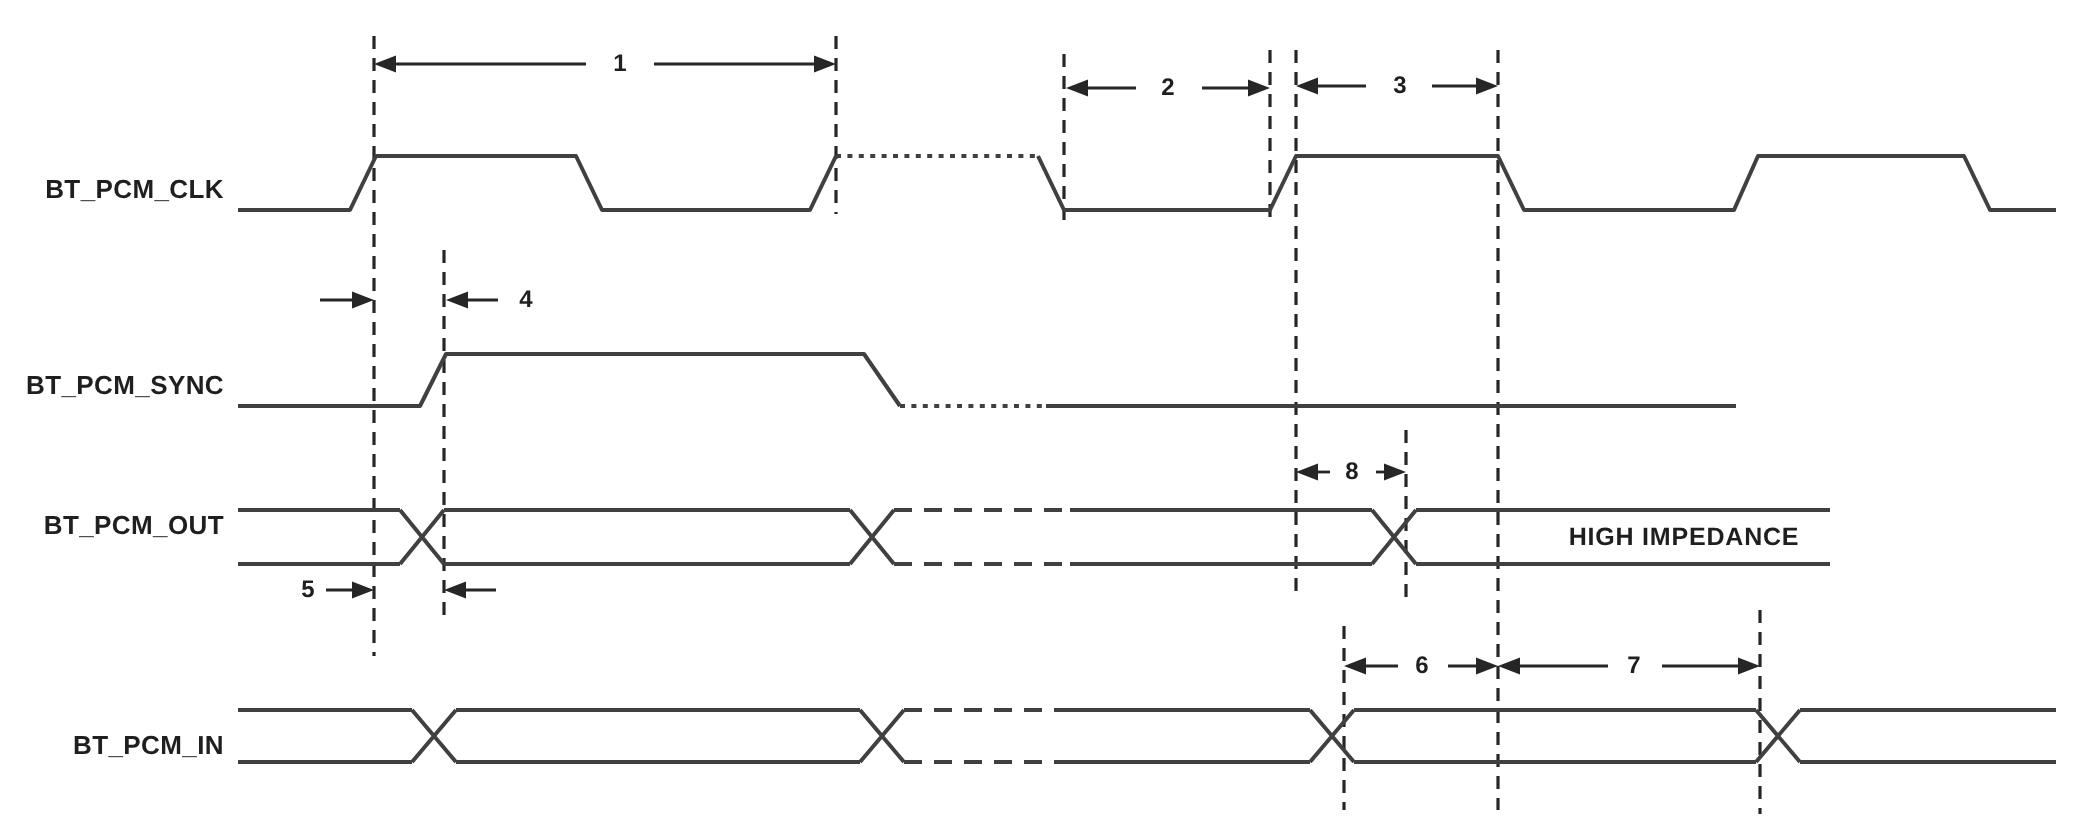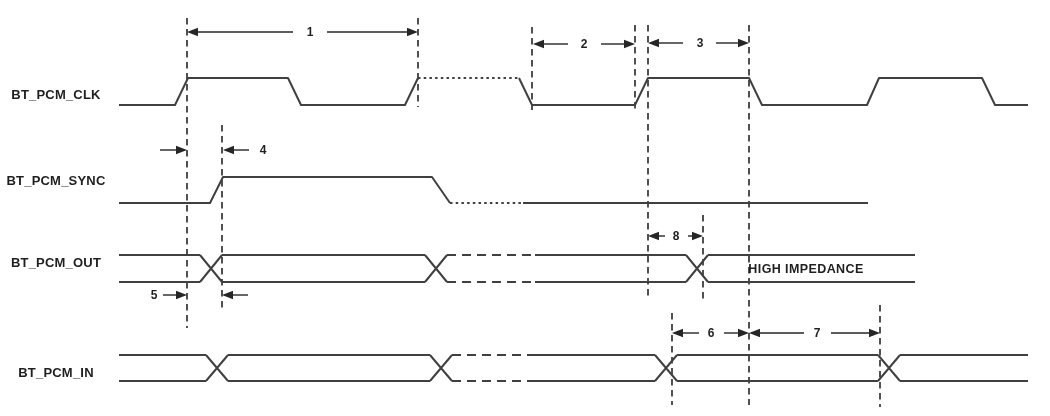--- a/index.html
+++ b/index.html
@@ -5,21 +5,21 @@
   html,body{margin:0;padding:0;background:#ffffff;}
   .stage{
     position:relative;
     width:1050px;height:416px;
     background:#ffffff;
     font-family:"Liberation Sans", sans-serif;
     overflow:hidden;
   }
   .stage svg{position:absolute;left:0;top:0;}
   .sig-label{
-    position:absolute;left:0;width:112px;text-align:center;
+    position:absolute;left:0;width:112px;text-align:right;
     transform:translateY(-52%);
     font-weight:700;font-size:13px;letter-spacing:.2px;color:#1f1f1f;
     white-space:nowrap;
   }
   .dim-label{
     position:absolute;transform:translate(-50%,-52%);
     font-weight:700;font-size:12px;color:#1f1f1f;
     white-space:nowrap;
   }
   .hz-label{
@@ -138,28 +138,28 @@
       <path d="M452,355 H533 M452,381 H533" stroke-dasharray="9,6"></path>
       <path d="M533,355 H655 M533,381 H655"></path>
       <path d="M655,355 L677,381 M655,381 L677,355"></path>
       <path d="M677,355 H878 M677,381 H878"></path>
       <path d="M878,355 L900,381 M878,381 L900,355"></path>
       <path d="M900,355 H1028 M900,381 H1028"></path>
     </g>
   </svg>
 
   <div class="sig-label" style="top:95px">BT_PCM_CLK</div>
-  <div class="sig-label" style="top:181px">BT_PCM_SYNC</div>
+  <div class="sig-label" style="top:193px">BT_PCM_SYNC</div>
   <div class="sig-label" style="top:263px">BT_PCM_OUT</div>
   <div class="sig-label" style="top:373px">BT_PCM_IN</div>
 
   <div class="dim-label" style="left:310px;top:32px">1</div>
   <div class="dim-label" style="left:584px;top:44px">2</div>
   <div class="dim-label" style="left:700px;top:43px">3</div>
   <div class="dim-label" style="left:263px;top:150px">4</div>
   <div class="dim-label" style="left:154px;top:295px">5</div>
   <div class="dim-label" style="left:711px;top:333px">6</div>
   <div class="dim-label" style="left:817px;top:333px">7</div>
   <div class="dim-label" style="left:676px;top:236px">8</div>
 
-  <div class="hz-label" style="left:806px;top:269px">HIGH IMPEDANCE</div>
+  <div class="hz-label" style="left:842px;top:269px">HIGH IMPEDANCE</div>
 
 </div>
 
 </body></html>

